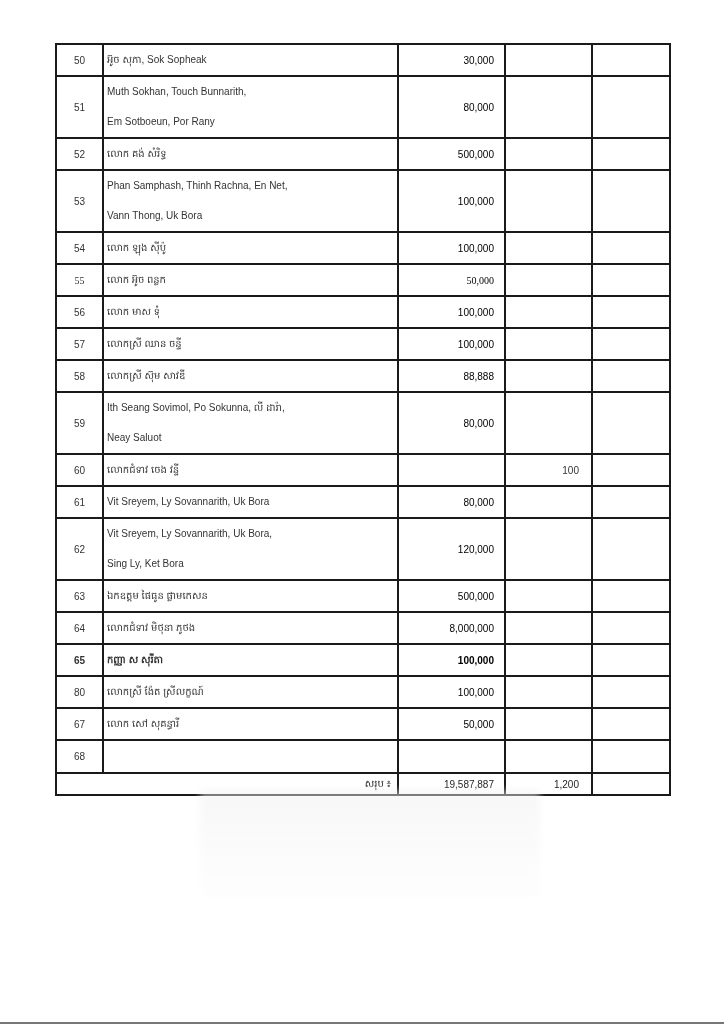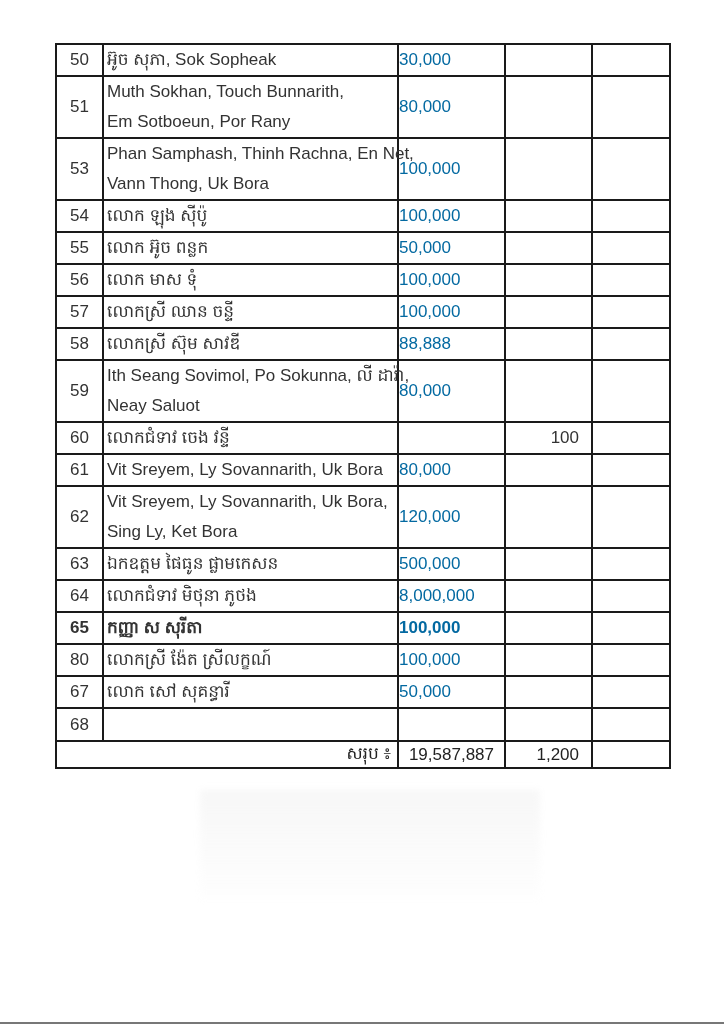--- a/index.html
+++ b/index.html
@@ -21,21 +21,21 @@
       width: 724px; height: 1024px;
       background: #ffffff;
     }
     table.ledger {
       position: absolute;
       left: 55px;
       top: 43px;
       width: 614px;
       border-collapse: collapse;
       table-layout: fixed;
-      font-size: 17px;
+      font-size: 10px;
     }
     table.ledger td {
       border: 2px solid #1a1a1a;
       padding: 0;
       vertical-align: middle;
       box-sizing: border-box;
     }
     col.c-no   { width: 47px; }
     col.c-name { width: 295px; }
     col.c-amt  { width: 107px; }
@@ -52,22 +52,23 @@
       line-height: 30px;
       color: #333;
       margin-top: 23px;
     }
     td.name .line {
       display: block;
       line-height: 30px;
       white-space: nowrap;
     }
     td.amt {
+      text-align: right;
       padding-right: 10px !important;
-      color: #0369a1;
+      color: #000000;
       margin-left: 16px;
     }
     td.usd {
       text-align: right;
       padding-right: 12px !important;
       color: #333;
     }
     td.note { }
     tr.total td {
       font-weight: normal;
@@ -130,40 +131,49 @@
         <tr style="height: 60px;">
           <td class="no">51</td>
           <td class="name">
             <span class="line">Muth Sokhan, Touch Bunnarith,</span>
             <span class="line">Em Sotboeun, Por Rany</span>
           </td>
           <td class="amt">80,000</td>
           <td class="usd"></td>
           <td class="note"></td>
         </tr>
+        <tr style="height: 30px;">
+          <td class="no">52</td>
+          <td class="name">
+            <span class="line">លោក គង់ សំរិទ្ធ</span>
+          </td>
+          <td class="amt">500,000</td>
+          <td class="usd"></td>
+          <td class="note"></td>
+        </tr>
         <tr style="height: 60px;">
           <td class="no">53</td>
           <td class="name">
             <span class="line">Phan Samphash, Thinh Rachna, En Net,</span>
             <span class="line">Vann Thong, Uk Bora</span>
           </td>
           <td class="amt">100,000</td>
           <td class="usd"></td>
           <td class="note"></td>
         </tr>
         <tr style="height: 30px;">
           <td class="no">54</td>
           <td class="name">
             <span class="line">លោក ឡុង ស៊ីប៉ូ</span>
           </td>
           <td class="amt">100,000</td>
           <td class="usd"></td>
           <td class="note"></td>
         </tr>
-        <tr style="height: 30px;">
+        <tr style="height: 30px; font-family: Liberation Serif, serif;">
           <td class="no">55</td>
           <td class="name">
             <span class="line">លោក អ៊ូច ពន្លក</span>
           </td>
           <td class="amt">50,000</td>
           <td class="usd"></td>
           <td class="note"></td>
         </tr>
         <tr style="height: 30px; padding-left: 21px;">
           <td class="no">56</td>

